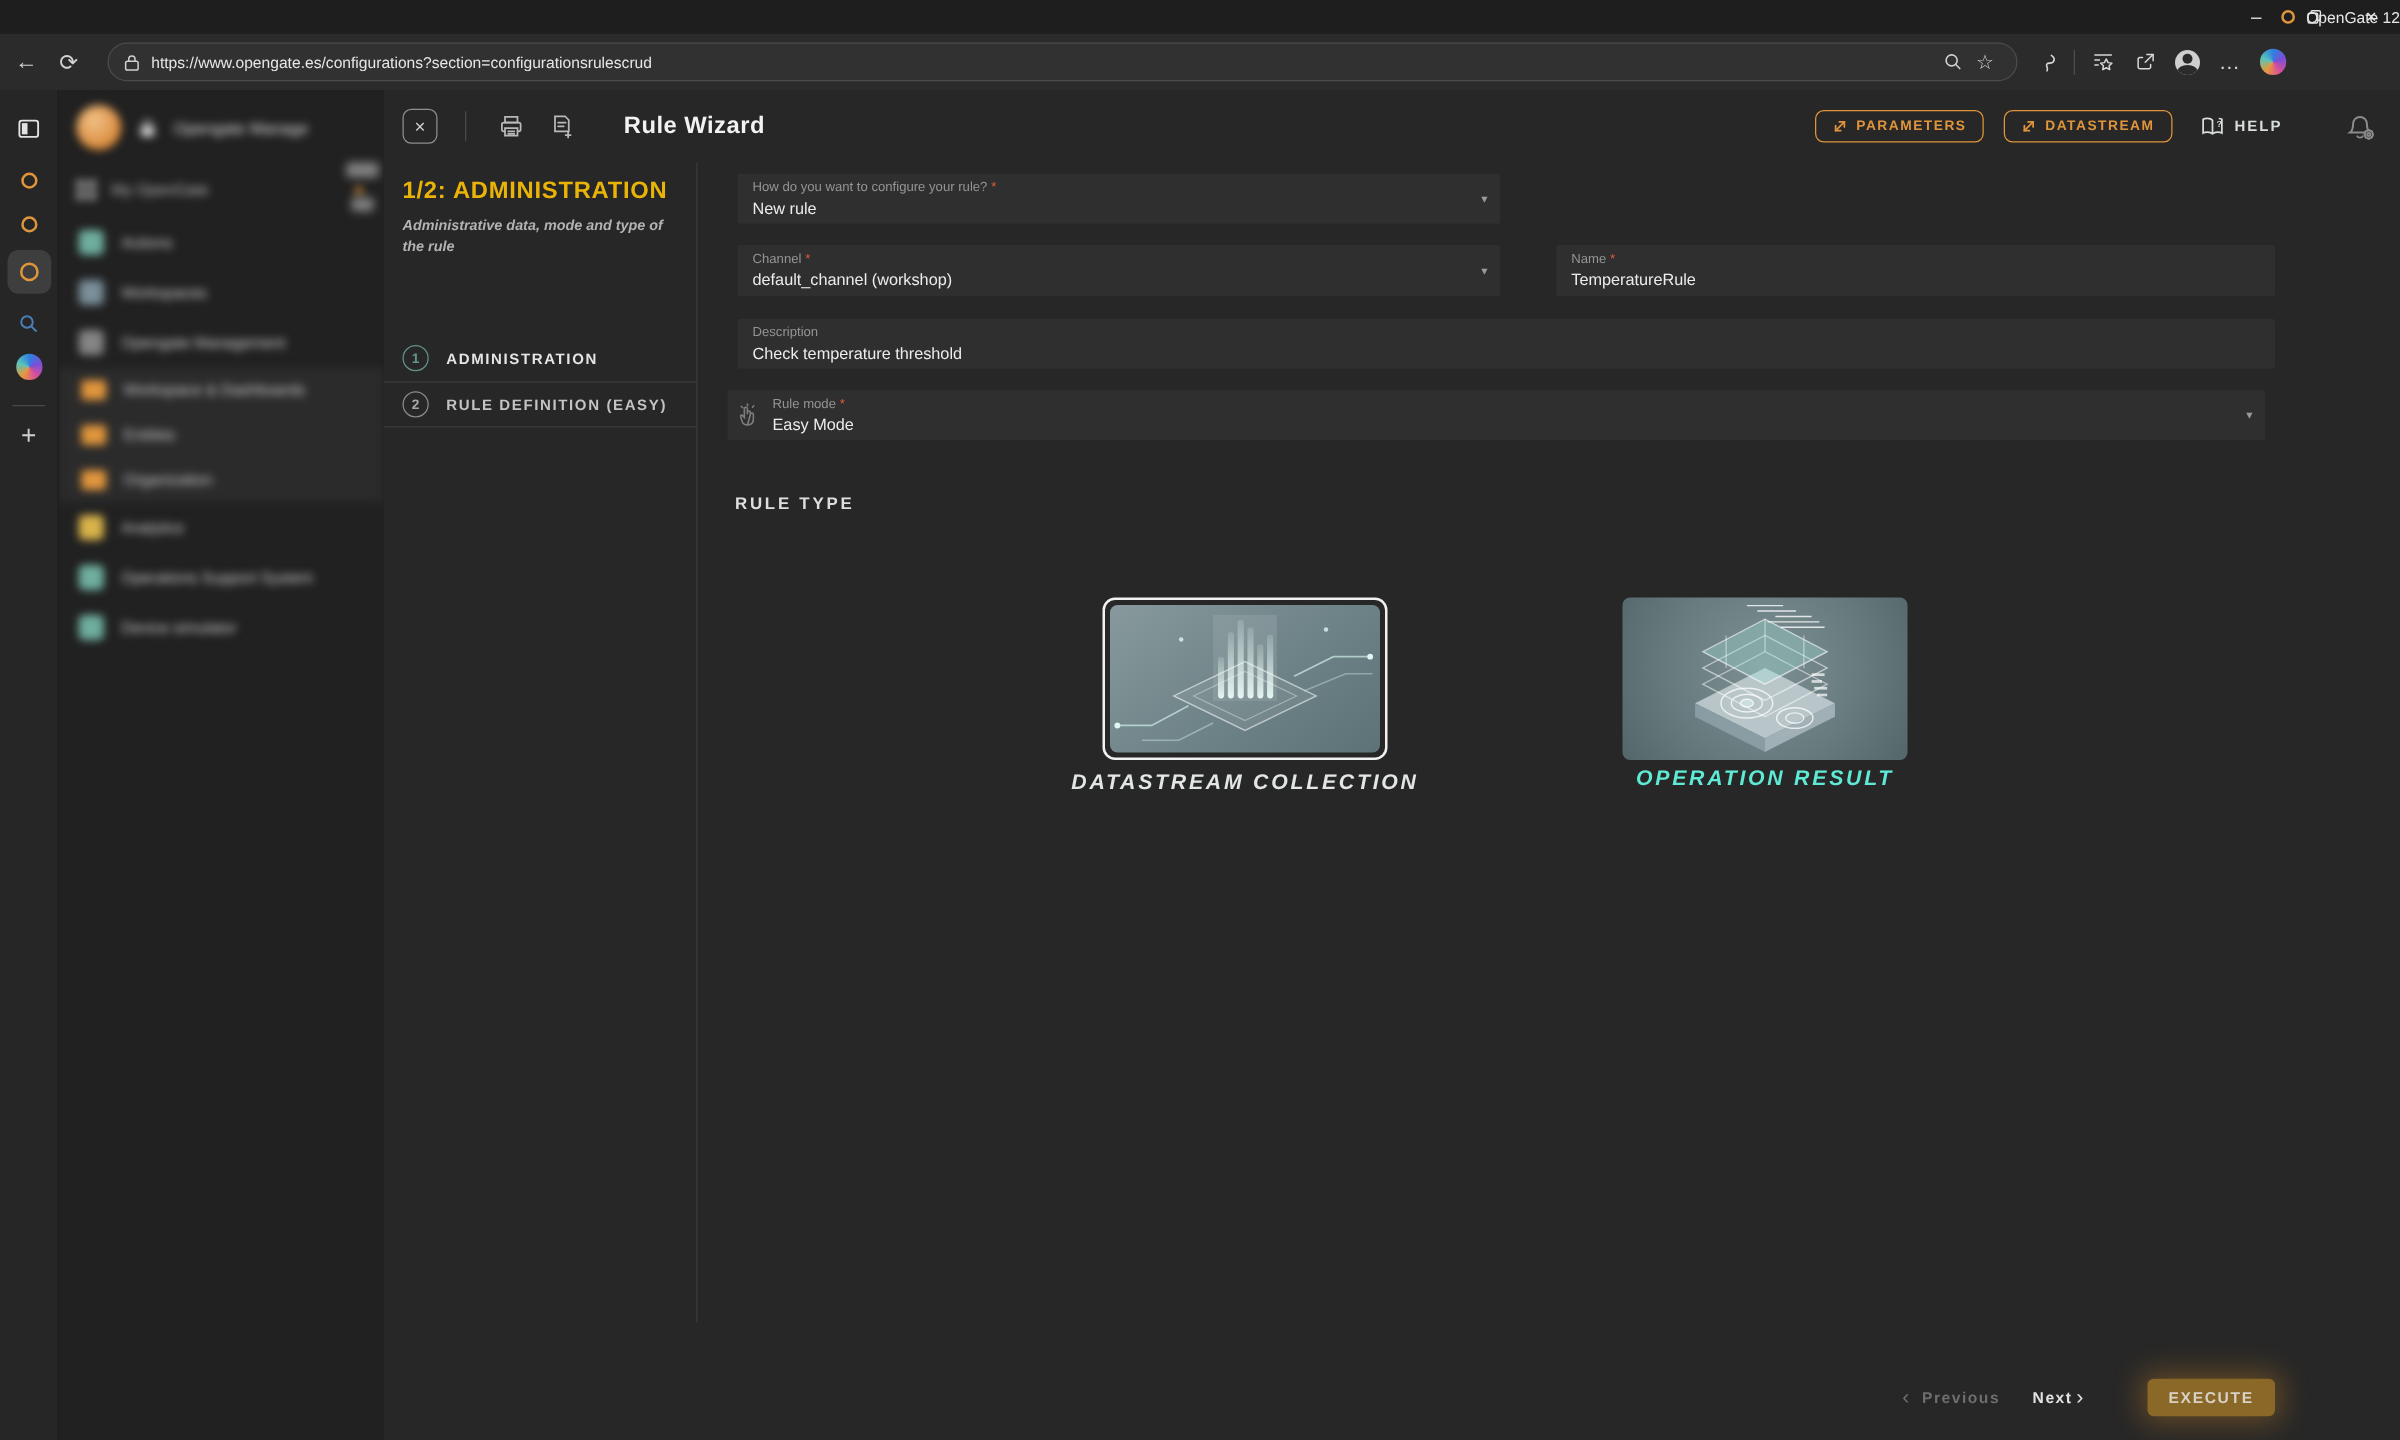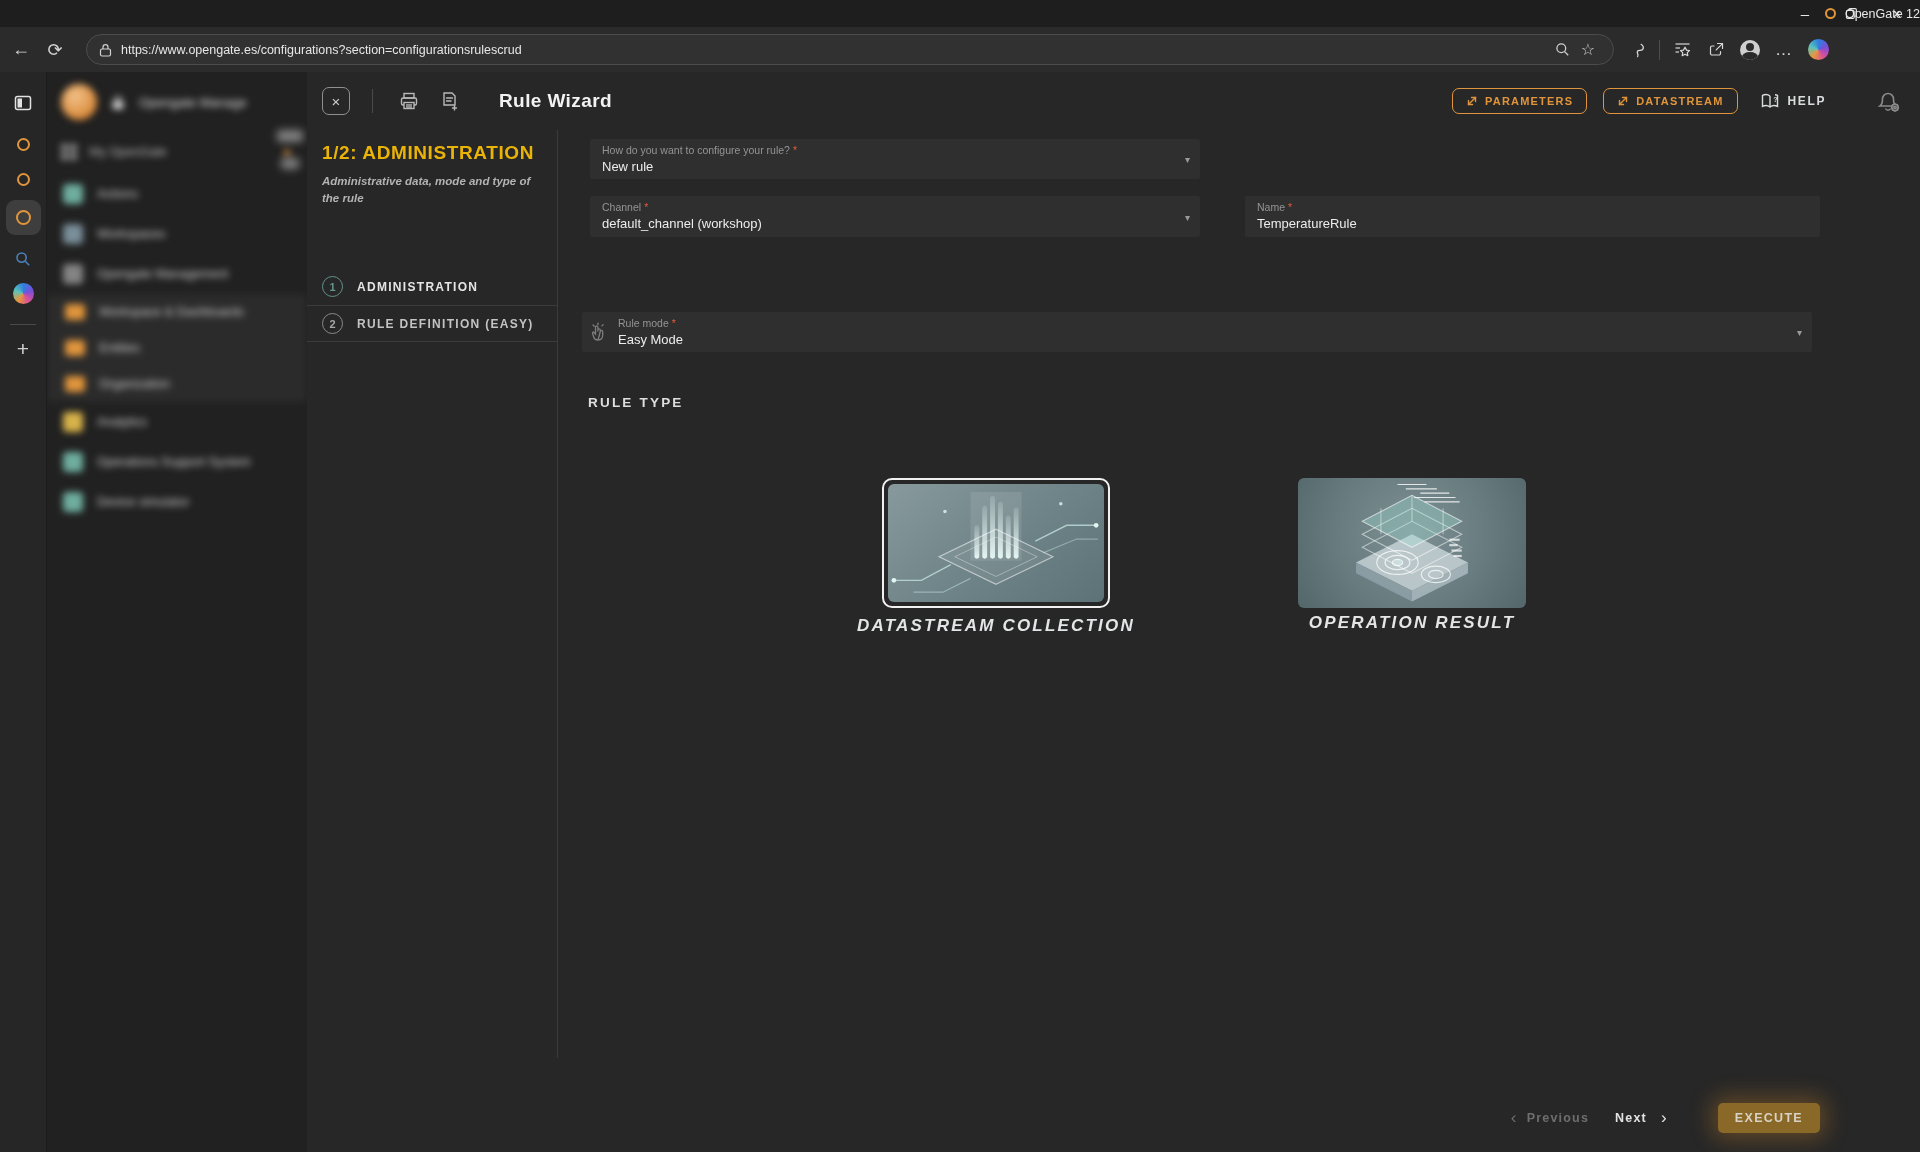--- a/index.html
+++ b/index.html
@@ -110,27 +110,27 @@
   .rt-heading { position:absolute; left:30px; top:265px; color:#dedede; font-size:13.5px; font-weight:700;
     letter-spacing:2.2px; }
   .card { position:absolute; width:228px; height:130px; border-radius:10px; }
   .card.selected { border:2.5px solid #f1f1f1; padding:4px; }
   .card-img { width:100%; height:100%; border-radius:6px; overflow:hidden; position:relative; }
   .card1-bg { background:linear-gradient(140deg,#87999d 0%,#6e8387 55%,#5d7276 100%); }
   .card2-bg { background:radial-gradient(circle at 50% 42%,#7d8f92 0%,#687c80 55%,#53666a 100%); }
   .card-label { position:absolute; font-size:17px; font-weight:700; letter-spacing:2.2px; white-space:nowrap;
     transform:translateX(-50%);font-style:italic; }
   .card-label.sel { color:#e2e6e6; }
-  .card-label.unsel { color:#e5e5e5; font-weight:600; }
+  .card-label.unsel { color:#5eead4; font-weight:600; }
 
   
   .wz-footer { position:absolute; right:100px; bottom:17px; display:flex; align-items:center; height:34px; }
   .nav-prev { display:flex; align-items:center; gap:9px; color:#6e6e6e; font-size:12.5px; font-weight:700;
     letter-spacing:1.2px; }
-  .nav-next { display:flex; align-items:center; gap:14px; color:#e3e3e3; font-size:12.5px; font-weight:700;
+  .nav-next { display:flex; align-items:center; gap:3px; color:#e3e3e3; font-size:12.5px; font-weight:700;
     letter-spacing:1.2px; margin-left:26px; }
   .chev { font-size:17px; font-weight:400; }
   .btn-execute { margin-left:50px; background:#8a6827; color:#d8d1c5; border-radius:5px; padding:8px 17px;
     font-size:12.5px; font-weight:700; letter-spacing:1.3px;
     box-shadow:0 0 22px 6px rgba(232,150,40,.30); }
 
   svg.ic { display:block; }
 </style>
 </head>
 <body>
@@ -394,20 +394,24 @@
           <div class="flabel"><span>Channel</span><span class="req">*</span></div>
           <div class="fvalue">default_channel (workshop)</div>
           <span class="fchev">▾</span>
         </div>
 
         <div class="field" style="left:687px; top:66px; width:575px; height:41px;">
           <div class="flabel"><span>Name</span><span class="req">*</span></div>
           <div class="fvalue">TemperatureRule</div>
         </div>
 
+        <div class="field" style="left:32px; top:125px; width:1230px; height:40px;">
+          <div class="flabel">Description</div>
+          <div class="fvalue">Check temperature threshold</div>
+        </div>
 
         <div class="field" style="left:24px; top:182px; width:1230px; height:40px; padding-left:36px;">
           <span class="field-icon">
             <svg class="ic" width="18" height="20" viewBox="0 0 18 20" fill="none" stroke="#7d7d7d" stroke-width="1.3" stroke-linecap="round">
               <path d="M8 18 c-2.5 0-4-1.5-4.5-3.5 l-1-3.5 c-.2-.8 .8-1.3 1.4-.7 l1.6 1.7 V5 a1.2 1.2 0 0 1 2.4 0 v4 m0 0 V8 a1.2 1.2 0 0 1 2.4 0 v1.5 m0 0 a1.2 1.2 0 0 1 2.4 .3 v3.2 c0 3-1.7 5-4.7 5 z"></path>
               <line x1="3" y1="3" x2="4.2" y2="4.2"></line>
                 <line x1="13" y1="2.6" x2="12" y2="3.8"></line>
                 <line x1="8" y1="1.2" x2="8" y2="2.6"></line>
             </svg>
           </span>

